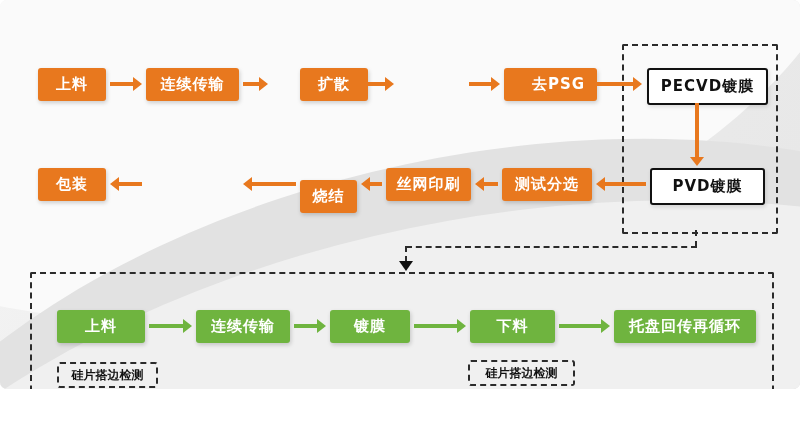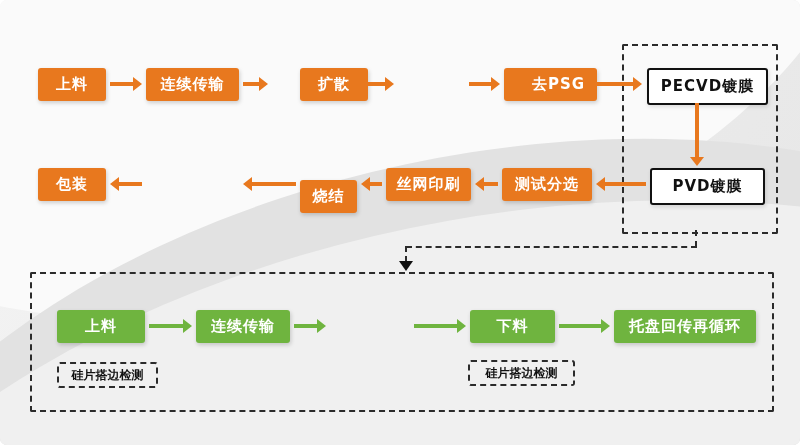--- a/index.html
+++ b/index.html
@@ -1,17 +1,17 @@
 <!DOCTYPE html>
 <html style="--orange: #E8781E; --green: #6FB43F; --dash: #2B2B2B;"><head>
 <meta charset="utf-8">
 <style>
   html,body{margin:0;padding:0;background:#fff;}
   .canvas{
-    position:relative;width:800px;height:445px;overflow:hidden;
+    position:relative;width:800px;height:389px;overflow:hidden;
     font-family:"DejaVu Sans","Liberation Sans",sans-serif;
     background:linear-gradient(115deg,#f4f4f4 0%,#ececec 50%,#e7e7e7 100%);
     border-radius:7px;
   }
   .swoosh{position:absolute;border-radius:50%;z-index:0;}
   .swoosh-1{width:1150px;height:640px;left:-270px;top:-340px;background:#fafafa;transform:rotate(-14deg);}
   .swoosh-2{width:1350px;height:760px;left:-190px;top:156px;background:#e2e2e2;transform:rotate(-12deg);}
   .swoosh-3{width:1550px;height:880px;left:-250px;top:214px;background:#f0f0f0;transform:rotate(-10deg);}
   .layer{position:absolute;inset:0;z-index:1;}
 
@@ -87,20 +87,21 @@
     <div class="dash-h" style="left:406px;top:246px;width:291px;"></div>
     <div class="dash-v" style="left:405px;top:246px;height:16px;"></div>
     <div class="dash-head" style="left:399px;top:261px;"></div>
 
     <div class="dash-box" style="left:30px;top:272px;width:740px;height:136px;"></div>
 
     <div class="box green" style="left:57px;top:310px;width:88px;">上料</div>
     <div class="arrow right green-a" style="left:149px;top:324px;width:34px;"></div>
     <div class="box green" style="left:196px;top:310px;width:94px;">连续传输</div>
     <div class="arrow right green-a" style="left:294px;top:324px;width:23px;"></div>
+    <div class="box green" style="left:330px;top:310px;width:80px;">镀膜</div>
     <div class="arrow right green-a" style="left:414px;top:324px;width:43px;"></div>
     <div class="box green" style="left:470px;top:310px;width:85px;">下料</div>
     <div class="arrow right green-a" style="left:559px;top:324px;width:42px;"></div>
     <div class="box green" style="left:614px;top:310px;width:142px;">托盘回传再循环</div>
 
     <div class="annotation" style="left:57px;top:362px;width:97px;">硅片搭边检测</div>
     <div class="annotation" style="left:468px;top:360px;width:103px;">硅片搭边检测</div>
 
   </div>
 </div>

